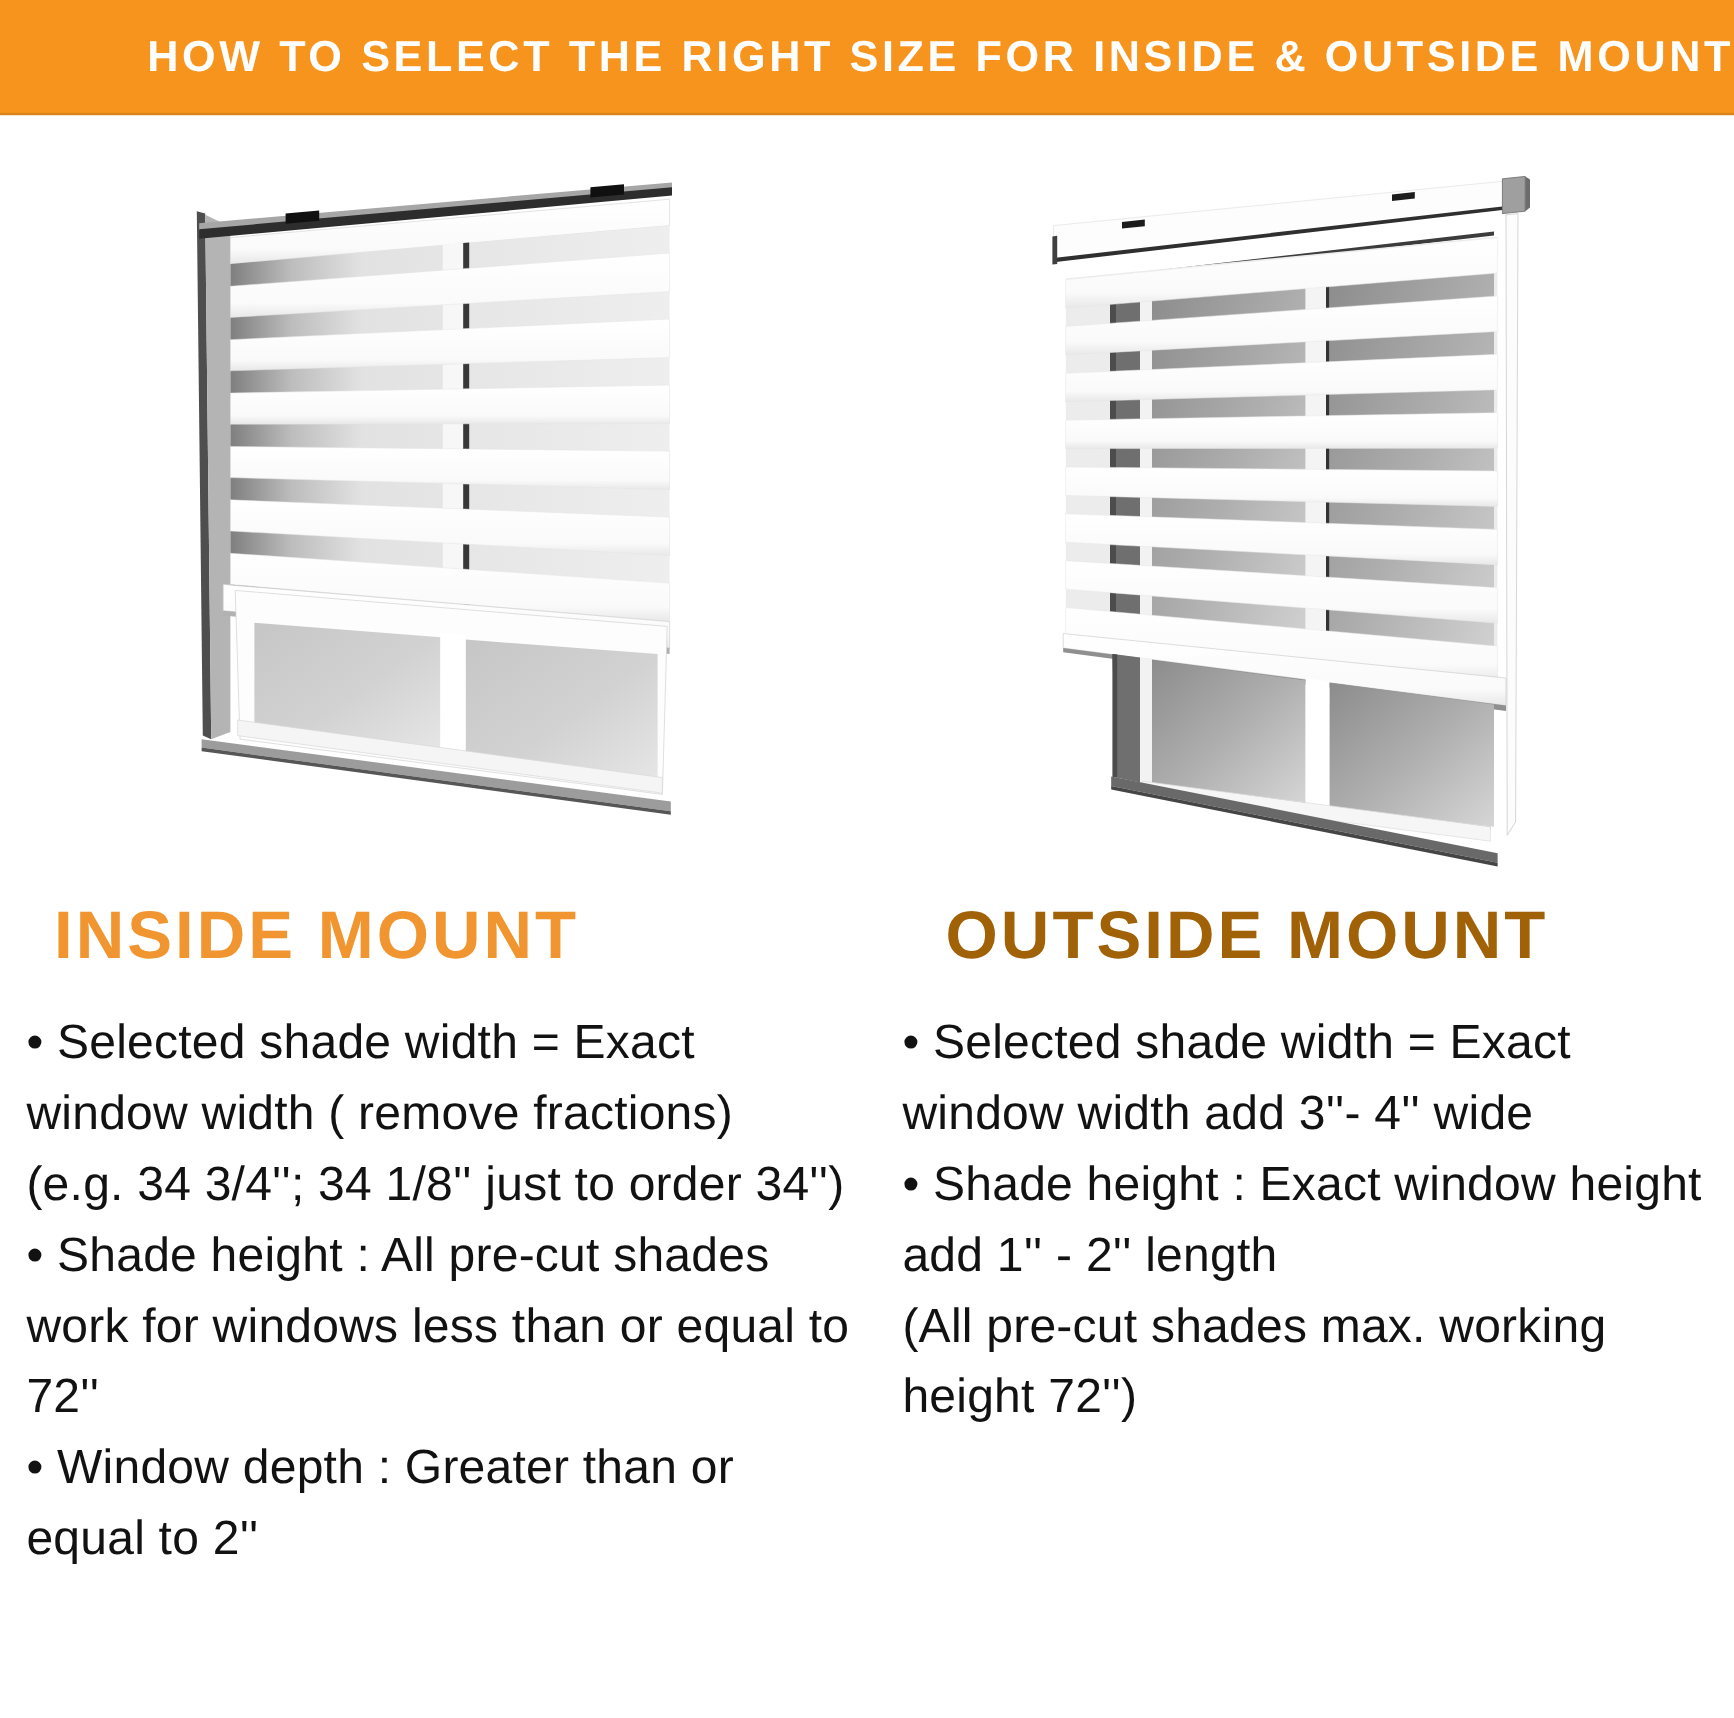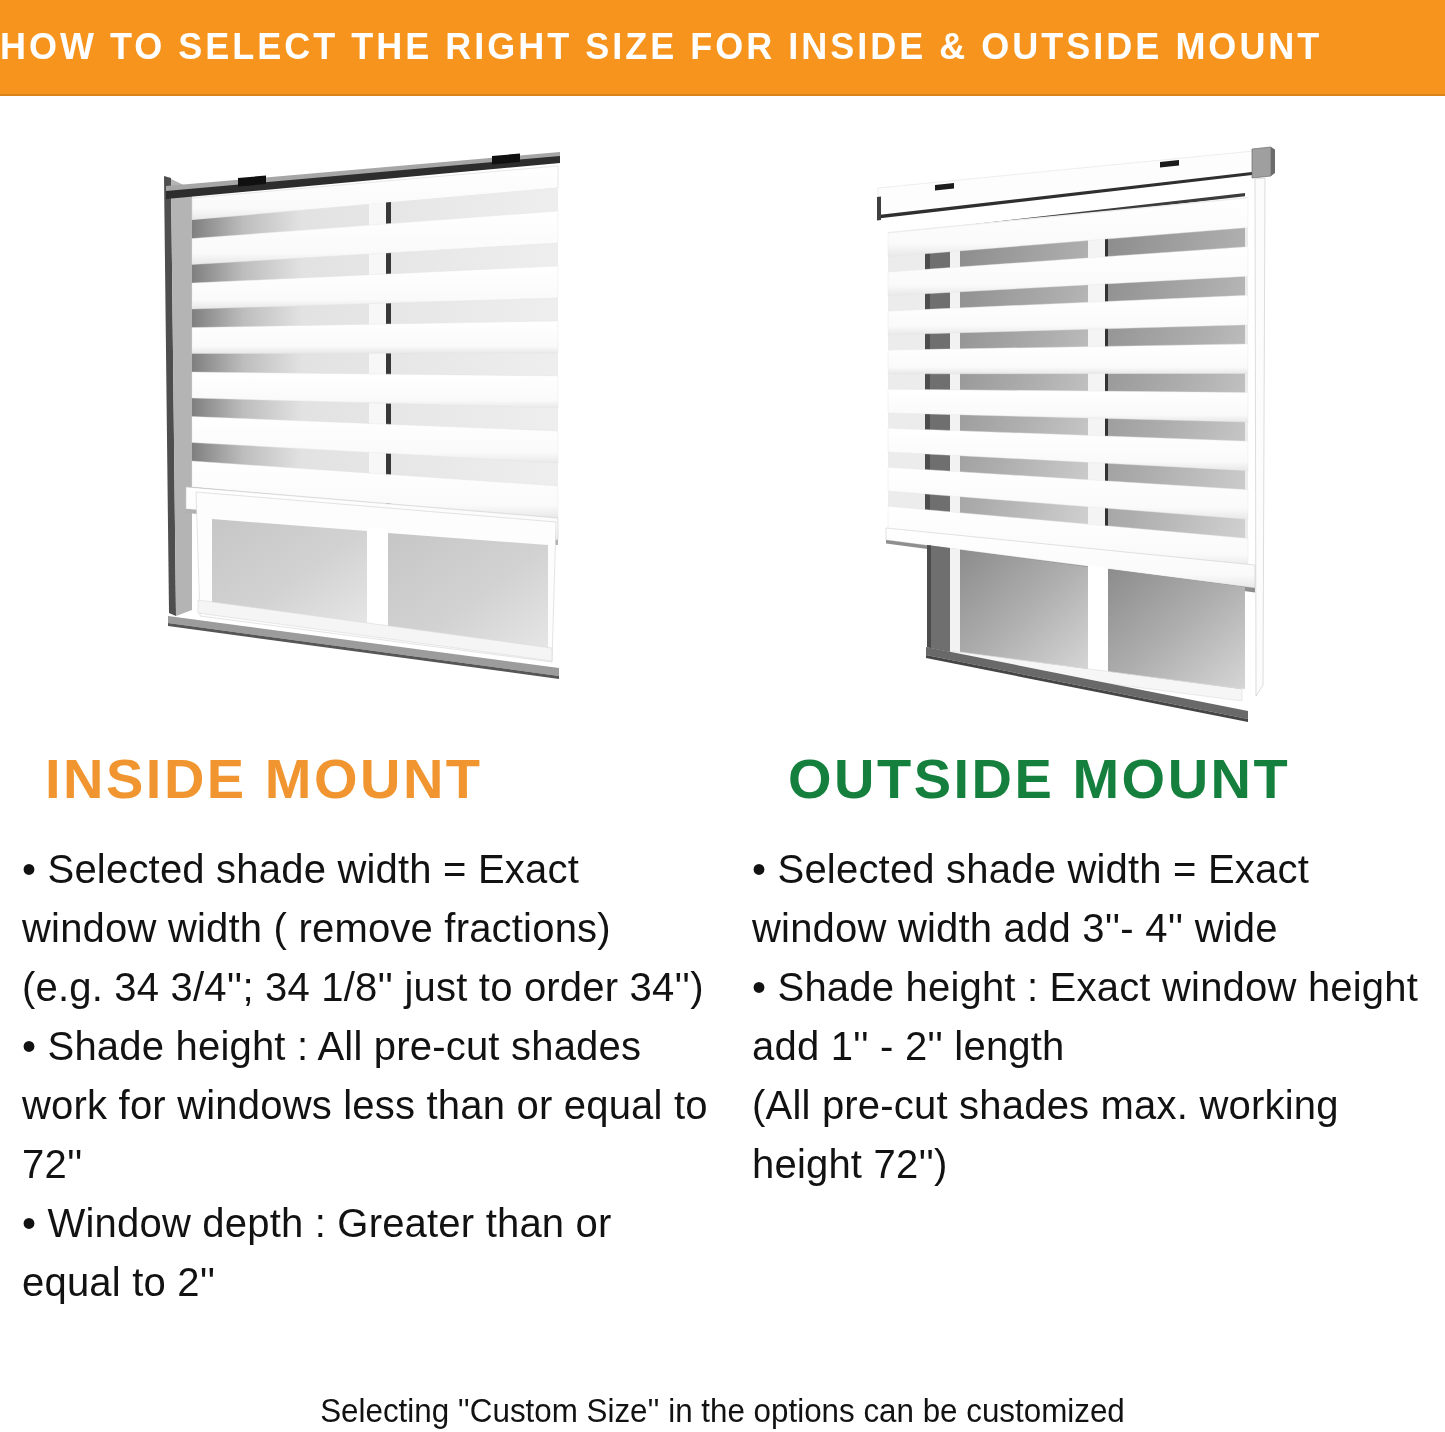--- a/index.html
+++ b/index.html
@@ -1,19 +1,19 @@
 <!DOCTYPE html>
 <html><head>
 <meta charset="utf-8">
 <style>
   html,body{margin:0;padding:0;background:#ffffff;}
   .page{position:relative;width:1445px;height:1432px;background:#ffffff;overflow:hidden;
         font-family:"Liberation Sans", sans-serif;}
   .banner{position:absolute;left:0;top:0;width:1445px;height:94px;
-          display:flex;align-items:center;justify-content:flex-start;
+          display:flex;align-items:center;justify-content:flex-end;
           border-bottom:2px solid rgba(0,0,0,0.12);}
   .banner-title{color:#ffffff;font-weight:700;font-size:36px;letter-spacing:3px;
                 white-space:nowrap;transform:scaleX(1.0);}
   .fig{position:absolute;}
   .fig svg{display:block;}
   .mount-heading{position:absolute;margin:0;font-weight:700;font-size:56px;
                  letter-spacing:2.5px;white-space:nowrap;}
   .bullets{position:absolute;font-size:40px;line-height:59px;color:#121212;
            white-space:pre-line;letter-spacing:0.2px;}
   .footer-note{position:absolute;left:0;top:1392px;width:1445px;text-align:center;}
@@ -127,35 +127,32 @@
         <polygon points="110,513 238,529 238,531.5 110,515.5" fill="#585858"></polygon>
         <polygon points="258,532 392,549 392,551.5 258,534.5" fill="#585858"></polygon>
         <polygon points="102,511 392,549 392,561 102,523" fill="#f6f6f6" stroke="#dddddd" stroke-width="0.6"></polygon>
         <polygon points="76,507 398,571 398,579 76,515" fill="#696969"></polygon>
         <polygon points="76,515 398,579 398,582 76,518" fill="#454545"></polygon>
       </svg>
   </div>
 
   <h2 class="mount-heading" style="left: 45px; top: 746px; color: rgb(240, 149, 47);">INSIDE MOUNT</h2>
 
-  <h2 class="mount-heading" style="left: 788px; top: 746px; color: #15803d; text-align: right;">OUTSIDE MOUNT</h2>
+  <h2 class="mount-heading" style="left: 788px; top: 746px; color: #a16207; text-align: right;">OUTSIDE MOUNT</h2>
 
   <div class="bullets" style="left:22px;top:840px;width:706px;">• Selected shade width = Exact
 window width ( remove fractions)
 (e.g. 34 3/4''; 34 1/8'' just to order 34'')
 • Shade height : All pre-cut shades
 work for windows less than or equal to
 72''
 • Window depth : Greater than or
 equal to 2''</div>
 
   <div class="bullets" style="left:752px;top:840px;width:690px;">• Selected shade width = Exact
 window width add 3''- 4'' wide
 • Shade height : Exact window height
 add 1'' - 2'' length
 (All pre-cut shades max. working
 height 72'')</div>
 
-  <div class="footer-note">
-    <span>Selecting ''Custom Size'' in the options can be customized</span>
-  </div>
 
 </div>
 
 </body></html>

